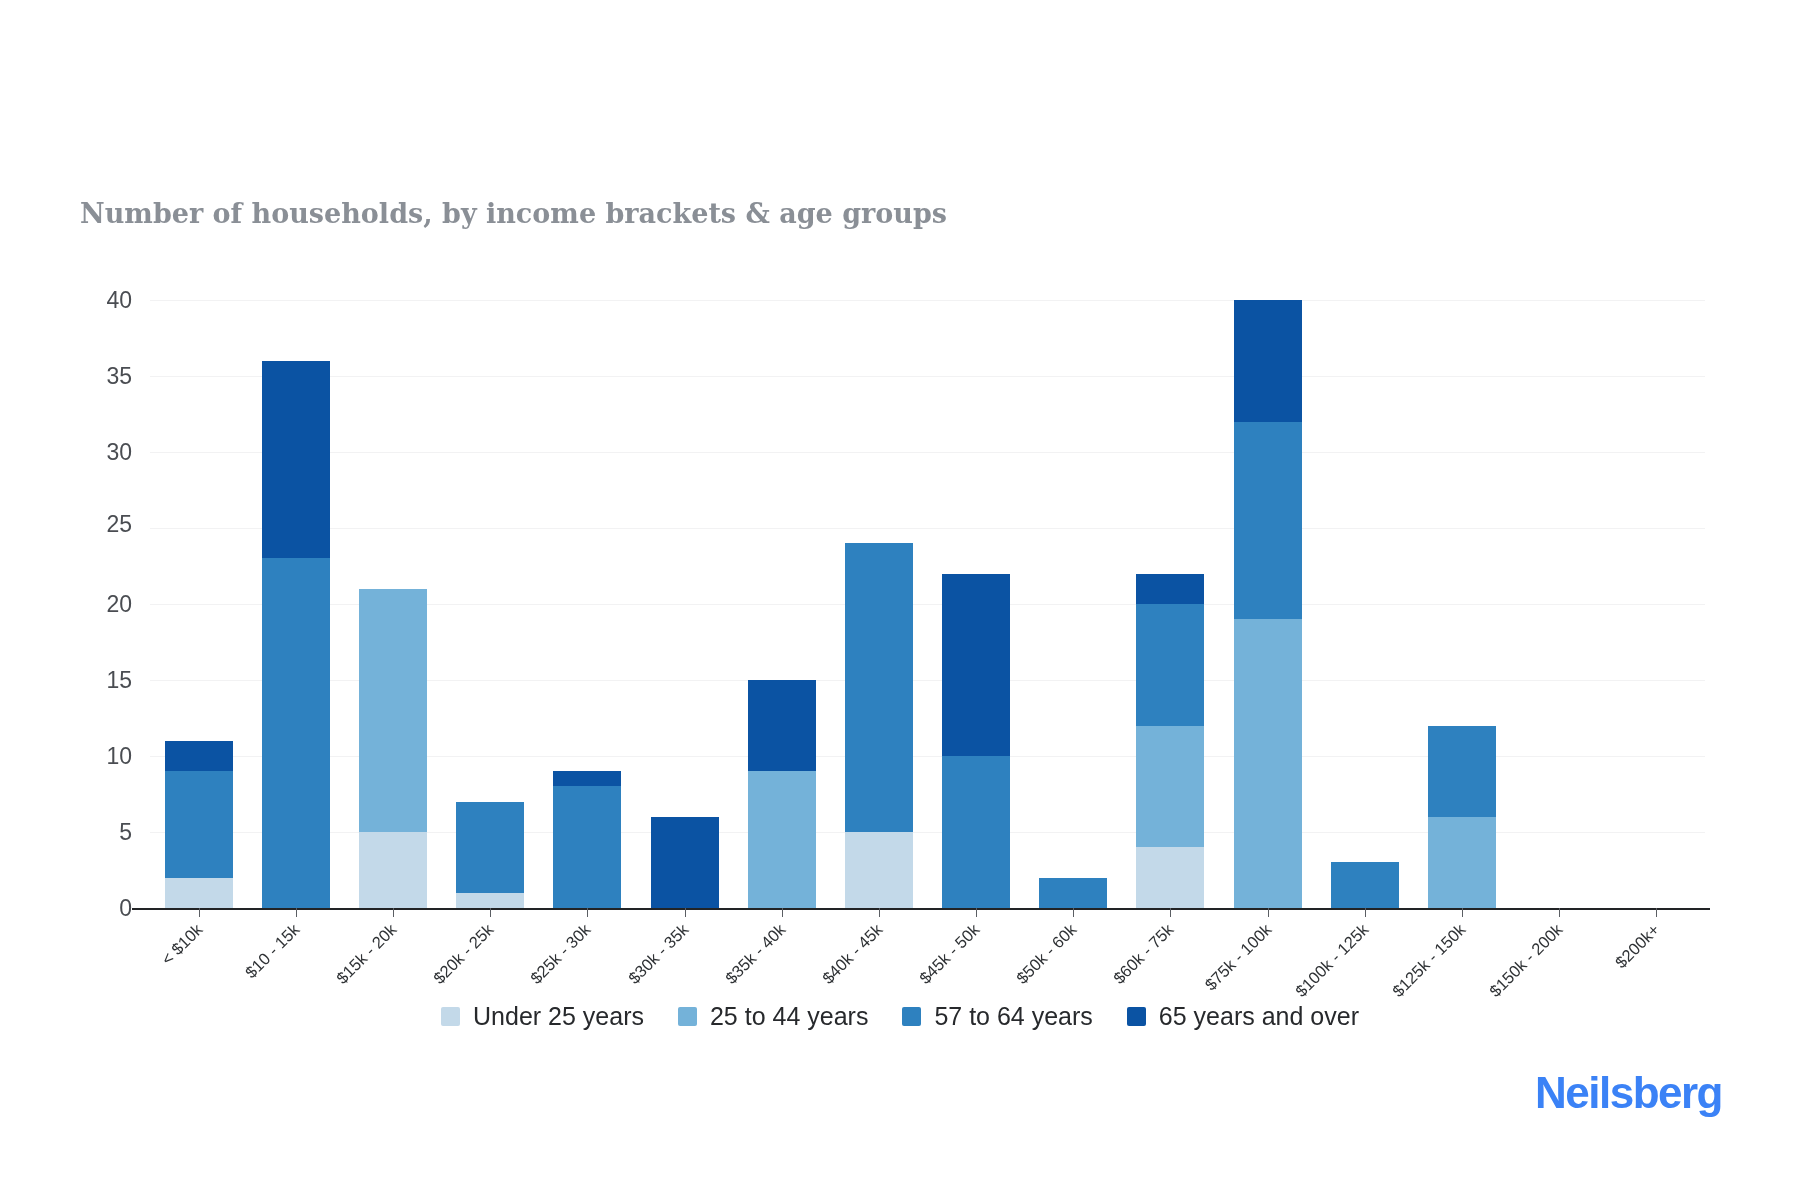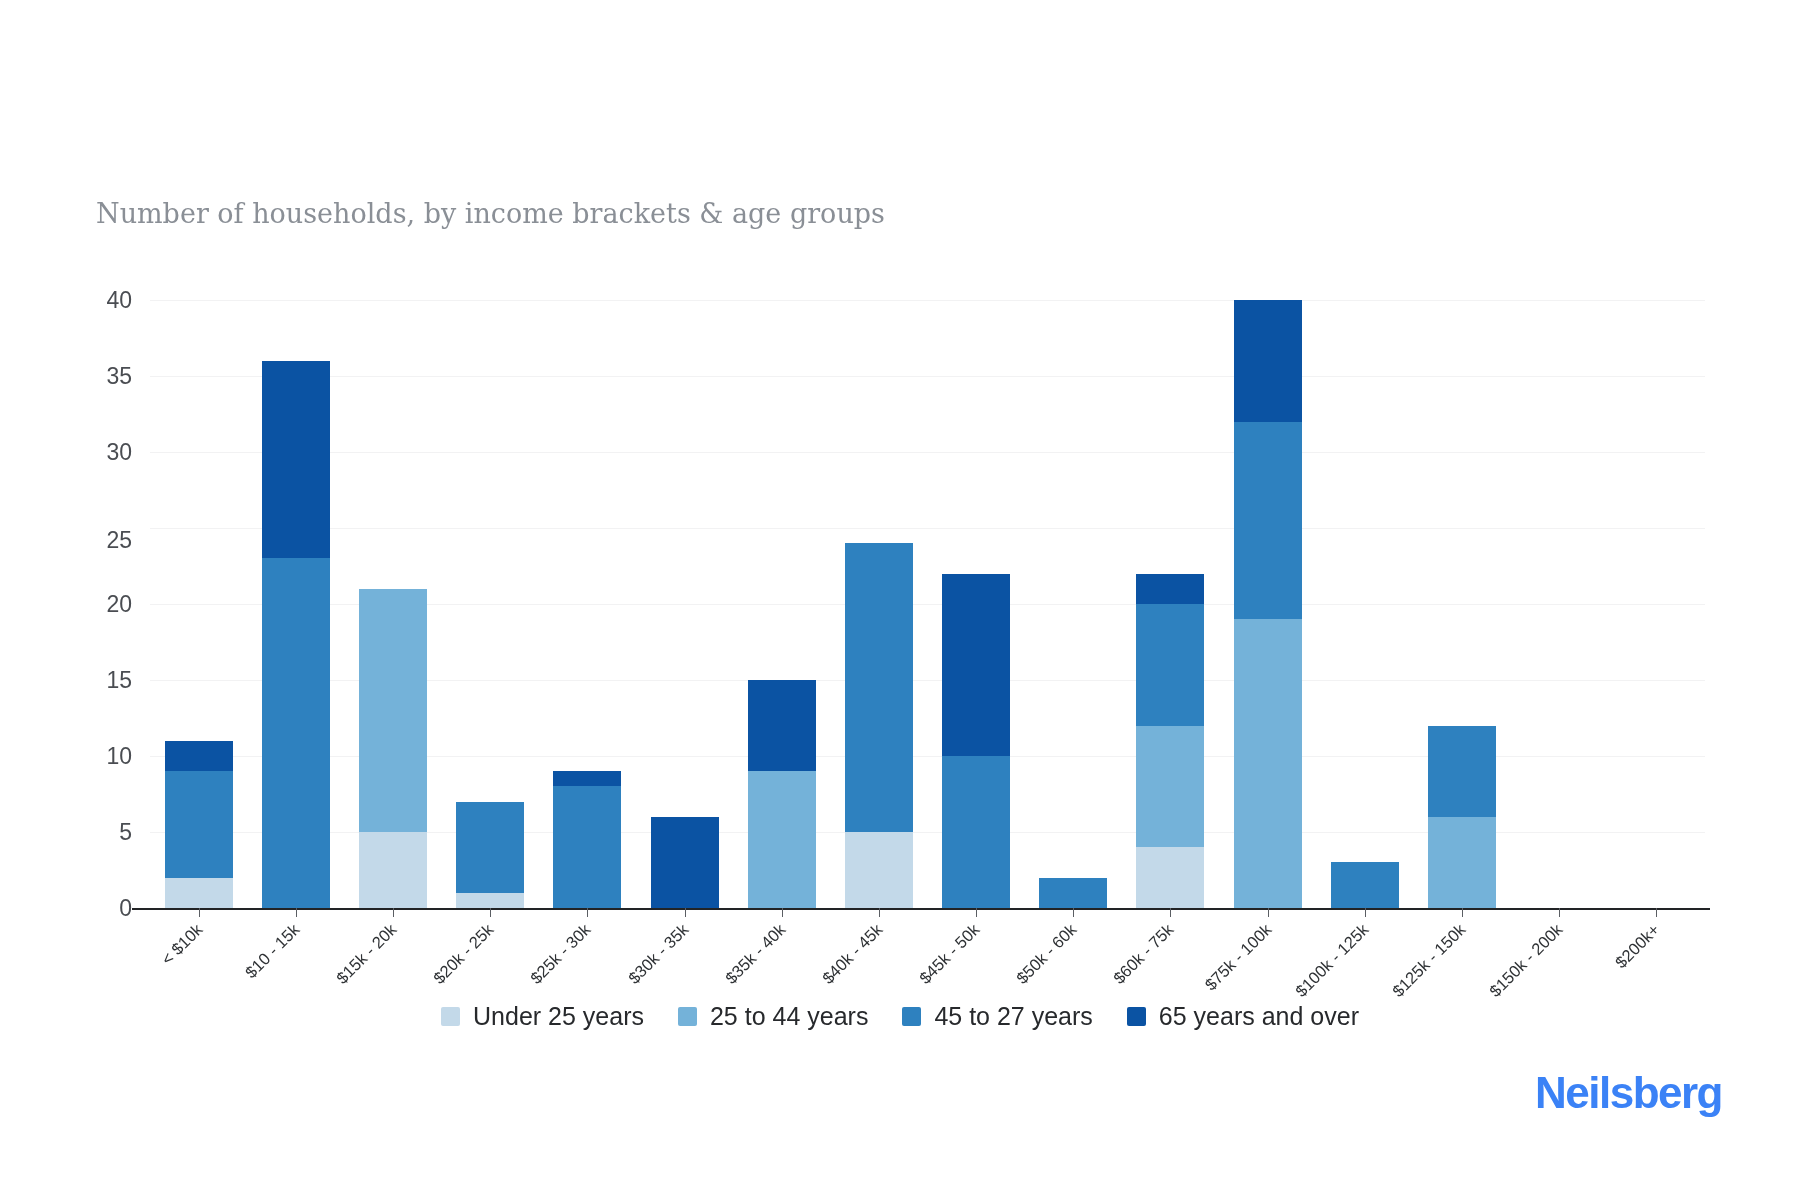--- a/index.html
+++ b/index.html
@@ -17,25 +17,24 @@
     font-family: "DejaVu Serif", serif;
     font-weight: 700;
     font-size: 40px;
     line-height: 1.22;
     color: #13161a;
     letter-spacing: -0.2px;
   }
   .subtitle {
     position: absolute; left: 80px; top: 198px; width: 1400px;
     font-family: "DejaVu Serif", serif;
-    font-weight: 400;
+    font-weight: 700;
     font-size: 27px;
     color: #8a8f96;
     line-height: 1.2;
-    margin-left: 16px;
   }
 
   
   
   .plot {
     position: absolute;
     left: 150px; top: 300px;
     width: 1555px; height: 608px;
   }
   .gridline {
@@ -118,21 +117,21 @@
   <div class="ytick" style="top: 608px;">0</div>
       <div class="gridline" style="top: 532px;"></div>
       <div class="ytick" style="top: 532px;">5</div>
       <div class="gridline" style="top: 456px;"></div>
       <div class="ytick" style="top: 456px;">10</div>
       <div class="gridline" style="top: 380px;"></div>
       <div class="ytick" style="top: 380px;">15</div>
       <div class="gridline" style="top: 304px;"></div>
       <div class="ytick" style="top: 304px;">20</div>
       <div class="gridline" style="top: 228px;"></div>
-      <div class="ytick" style="top: 240px;">25</div>
+      <div class="ytick" style="top: 224px;">25</div>
       <div class="gridline" style="top: 152px;"></div>
       <div class="ytick" style="top: 152px;">30</div>
       <div class="gridline" style="top: 76px;"></div>
       <div class="ytick" style="top: 76px;">35</div>
       <div class="gridline" style="top: 0px;"></div>
       <div class="ytick" style="top: 0px;">40</div>
       <div class="tick-mark" style="left: 48.5938px;"></div>
       <div class="bar-group" title="&lt; $10k" style="left: 14.5781px; width: 68.0312px; height: 608px;">
         <div class="seg" title="&lt; $10k — Under 25 years: 2" style="bottom: 0px; height: 30.4px; background: rgb(195, 217, 233);"></div>
         <div class="seg" title="&lt; $10k — 45 to 64 years: 7" style="bottom: 30.4px; height: 106.4px; background: rgb(46, 129, 191);"></div>
@@ -229,21 +228,21 @@
       <div class="legend-item">
         <span class="swatch" style="background: rgb(195, 217, 233);"></span>
         <span class="legend-label">Under 25 years</span>
       </div>
       <div class="legend-item">
         <span class="swatch" style="background: rgb(116, 178, 217);"></span>
         <span class="legend-label">25 to 44 years</span>
       </div>
       <div class="legend-item">
         <span class="swatch" style="background: rgb(46, 129, 191);"></span>
-        <span class="legend-label">45 to 27 years</span>
+        <span class="legend-label">57 to 64 years</span>
       </div>
       <div class="legend-item">
         <span class="swatch" style="background: rgb(11, 83, 163);"></span>
         <span class="legend-label">65 years and over</span>
       </div>
     </div>
 
   <div class="brand">Neilsberg</div>
 
 </div>

